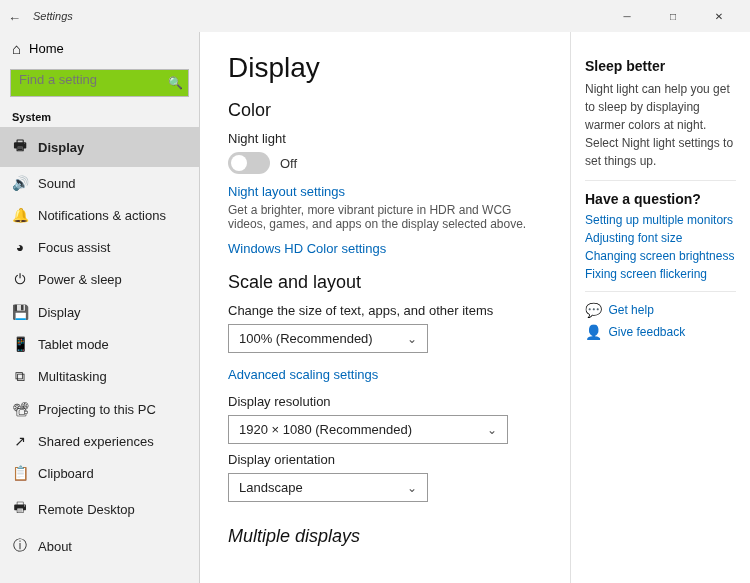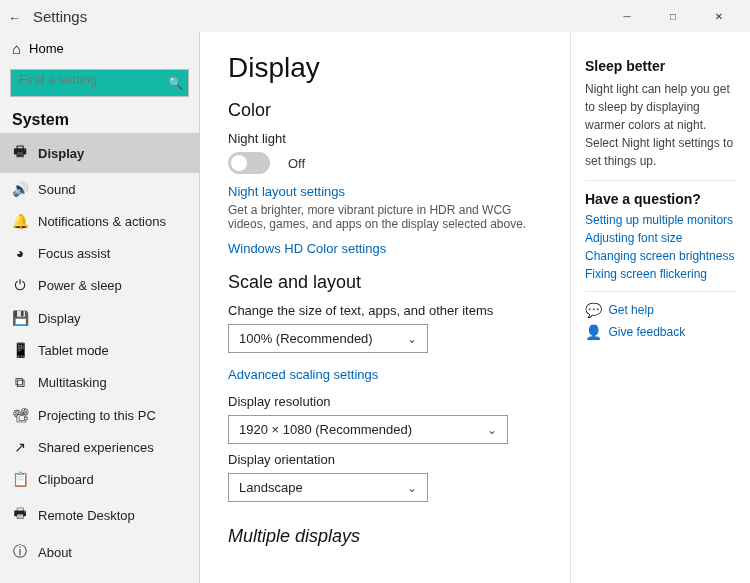--- a/index.html
+++ b/index.html
@@ -11,37 +11,37 @@
     .titlebar-controls { display: flex; align-items: center; }
     .titlebar-btn { width: 46px; height: 32px; display: flex; align-items: center; justify-content: center; cursor: pointer; font-size: 10px; color: #333; border: none; background: transparent; }
 
     
     .app-body { display: flex; flex: 1; overflow: hidden; }
     
     
     .sidebar { width: 200px; background: #f2f2f2; border-right: 1px solid #d0d0d0; display: flex; flex-direction: column; overflow-y: auto; flex-shrink: 0; }
     .sidebar-nav-top { display: flex; align-items: center; padding: 8px 12px; gap: 8px; cursor: pointer; }
     .sidebar-search { margin: 4px 10px; position: relative; }
-    .sidebar-search input { width: 100%; padding: 4px 28px 12px 8px; border: 1px solid #bbb; background: #14b8a6; font-size: 13px; outline: none; height: 28px; }
+    .sidebar-search input { width: 100%; padding: 4px 28px 12px 8px; border: 1px solid #bbb; background: #84cc16; font-size: 13px; outline: none; height: 28px; }
     .sidebar-search-icon { position: absolute; right: 6px; top: 50%; transform: translateY(-50%); color: #555; font-size: 12px; }
-    .sidebar-section-label { padding: 10px 12px 4px 12px; font-size: 16px; font-weight: 700; color: #111; }
+    .sidebar-section-label { padding: 10px 12px 4px 12px; font-size: 11px; font-weight: 700; color: #111; }
     .sidebar-item { display: flex; align-items: center; padding: 8px 12px; cursor: pointer; gap: 10px; font-size: 13px; color: #222; }
     .sidebar-item.active { background: #d0d0d0; font-weight: 600; }
     .sidebar-item-icon { width: 16px; text-align: center; font-size: 14px; flex-shrink: 0; }
 
     
     .content { flex: 1; background: #fff; overflow-y: auto; padding: 20px 28px; }
     .page-title { font-size: 28px; font-weight: 300; color: #111; margin-bottom: 16px; }
     .section-title { font-size: 18px; font-weight: 400; color: #111; margin-bottom: 10px; margin-top: 16px; }
     .label-text { font-size: 13px; color: #222; margin-bottom: 6px; }
     .small-text { font-size: 12px; color: #555; margin-top: 4px; }
     .link-text { font-size: 13px; color: #0067b8; cursor: pointer; display: inline-block; margin-top: 6px; }
 
     
-    .toggle-row { display: flex; align-items: center; gap: 18px; margin-bottom: 4px; }
+    .toggle-row { display: flex; align-items: center; gap: 10px; margin-bottom: 4px; }
     .toggle { width: 42px; height: 22px; background: #0067b8; border-radius: 11px; position: relative; cursor: pointer; flex-shrink: 0; }
     .toggle.off { background: #ccc; }
     .toggle-knob { width: 16px; height: 16px; background: #fff; border-radius: 50%; position: absolute; top: 3px; left: 3px; transition: left 0.2s; }
     .toggle-label { font-size: 13px; color: #333; }
 
     
     .dropdown { display: flex; align-items: center; justify-content: space-between; border: 1px solid #999; padding: 6px 10px; background: #fff; cursor: pointer; font-size: 13px; color: #222; margin-bottom: 4px; }
     .dropdown-arrow { font-size: 12px; color: #555; }
     .dropdown-wrap { margin-bottom: 8px; }
     .dropdown-wrap.w200 .dropdown { width: 200px; }
@@ -58,21 +58,21 @@
     .divider { border: none; border-top: 1px solid #e8e8e8; margin: 10px 0; }
 
     .main-area { display: flex; flex: 1; overflow: hidden; }
   </style>
 </head>
 <body>
 
 <div class="titlebar">
   <div class="titlebar-left">
     <span style="cursor:pointer; font-size:13px; margin-right:4px;">←</span>
-    <span style="font-size:15px;">Settings</span>
+    <span style="font-size:11px;font-style:italic;">Settings</span>
   </div>
   <div class="titlebar-controls">
     <button class="titlebar-btn">─</button>
     <button class="titlebar-btn">□</button>
     <button class="titlebar-btn close">✕</button>
   </div>
 </div>
 
 <div class="app-body">
 

